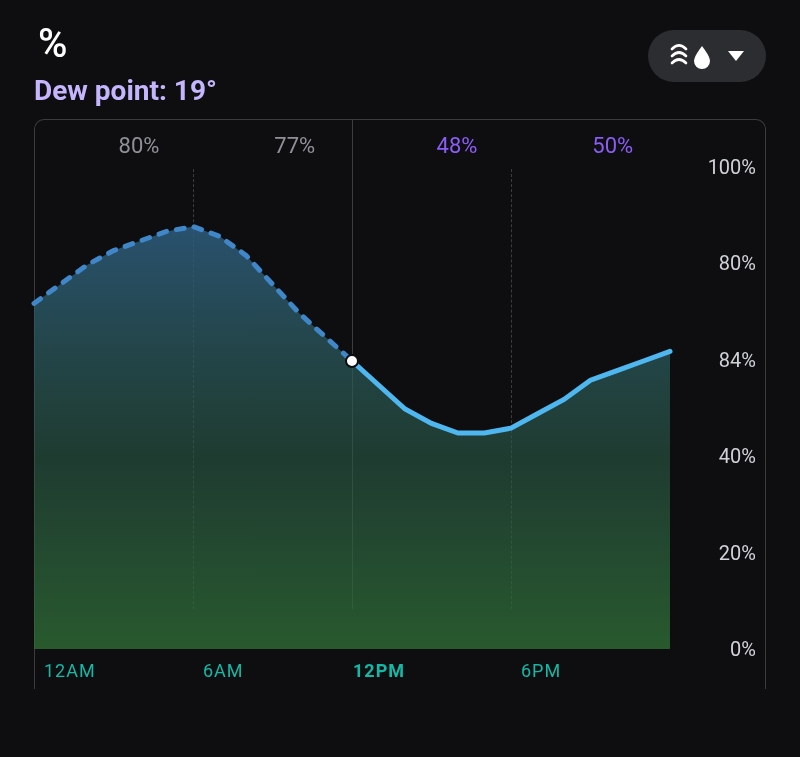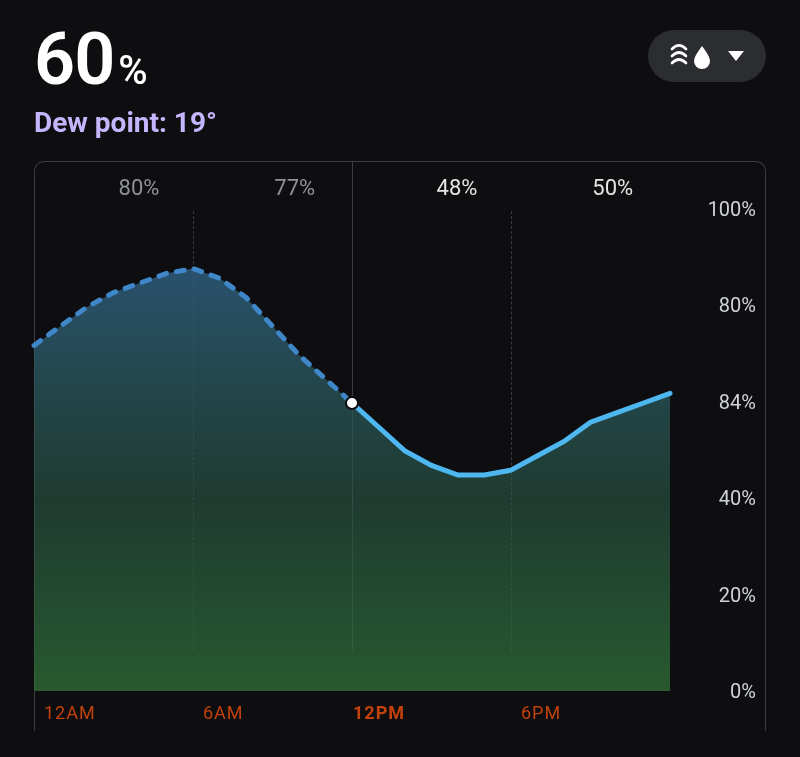--- a/index.html
+++ b/index.html
@@ -6,43 +6,42 @@
   .app{width:800px;height:757px;box-sizing:border-box;padding:24px 34px 16px 34px;position:relative;}
   .header{display:flex;justify-content:space-between;align-items:flex-start;}
   .header-left{display:flex;flex-direction:column;}
   .big{display:flex;align-items:baseline;font-weight:600;line-height:1;}
   .big-val{font-size:72px;letter-spacing:-1px;}
   .big-unit{font-size:40px;font-weight:500;margin-left:4px;}
   .sub{font-size:28px;color:#c4b5fd;margin-top:10px;font-weight:bold;}
   .selector{background:#2b2d31;border-radius:28px;padding:12px 22px;display:flex;align-items:center;gap:10px;cursor:pointer;margin-top:6px;}
   .selector svg{display:block;}
   .chev{width:0;height:0;border-left:8px solid transparent;border-right:8px solid transparent;border-top:10px solid #fff;margin-left:4px;}
-  .chart-box{position:relative;margin-top:22px;height:570px;width:100%;box-sizing:border-box;}
+  .chart-box{position:relative;margin-top:12px;height:570px;width:100%;box-sizing:border-box;}
   .chart-border{position:absolute;inset:0;border:1px solid #3a3c40;border-radius:10px 10px 0 0;border-bottom:none;}
   .plot{position:absolute;left:0;top:0;bottom:40px;right:96px;}
-  .xaxis{position:absolute;left:0;bottom:0;right:96px;height:34px;display:flex;color:#c2410c;font-size:18px;letter-spacing:1px;}
+  .xaxis{position:absolute;left:0;bottom:0;right:96px;height:34px;display:flex;color:#14b8a6;font-size:18px;letter-spacing:1px;}
   .xaxis .xt{position:absolute;bottom:8px;white-space:nowrap;}
   .yaxis{position:absolute;top:48px;bottom:40px;right:0;width:84px;}
   .yaxis .yt{position:absolute;right:10px;transform:translateY(-50%);color:#cfd3d8;font-size:20px;}
   .tops{position:absolute;left:0;top:14px;right:96px;height:32px;}
   .tops .tv{position:absolute;top:0;font-size:22px;white-space:nowrap;}
   .tops .past{color:#8e9197;}
-  .tops .future{color:#e5e5e5;}
+  .tops .future{color:#8b5cf6;}
   .divider{position:absolute;top:0;bottom:40px;width:0;border-left:1px solid #3a3c40;}
   .gridline{position:absolute;top:50px;bottom:40px;width:0;border-left:1px dashed #3a3c40;}
   svg.curve{position:absolute;overflow:visible;}
 </style>
 </head>
 <body>
 
 <div class="app">
   <div class="header">
     <div class="header-left">
       <div class="big">
-        <span class="big-val">60</span>
         <span class="big-unit">%</span>
       </div>
       <div class="sub">Dew point: 19°</div>
     </div>
     <div class="selector">
       <span>
         <svg width="44" height="28" viewBox="0 0 44 28">
           <g stroke="#fff" stroke-width="2.6" stroke-linecap="round" fill="none">
             <path d="M2 7 Q9 0 16 7"></path>
             <path d="M2 14 Q9 7 16 14"></path>

